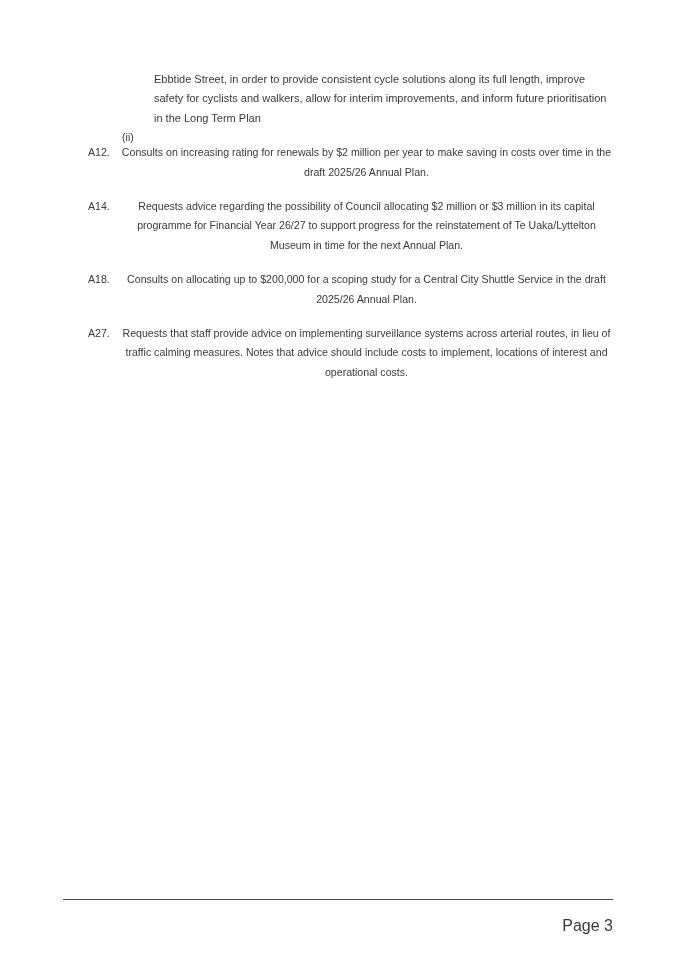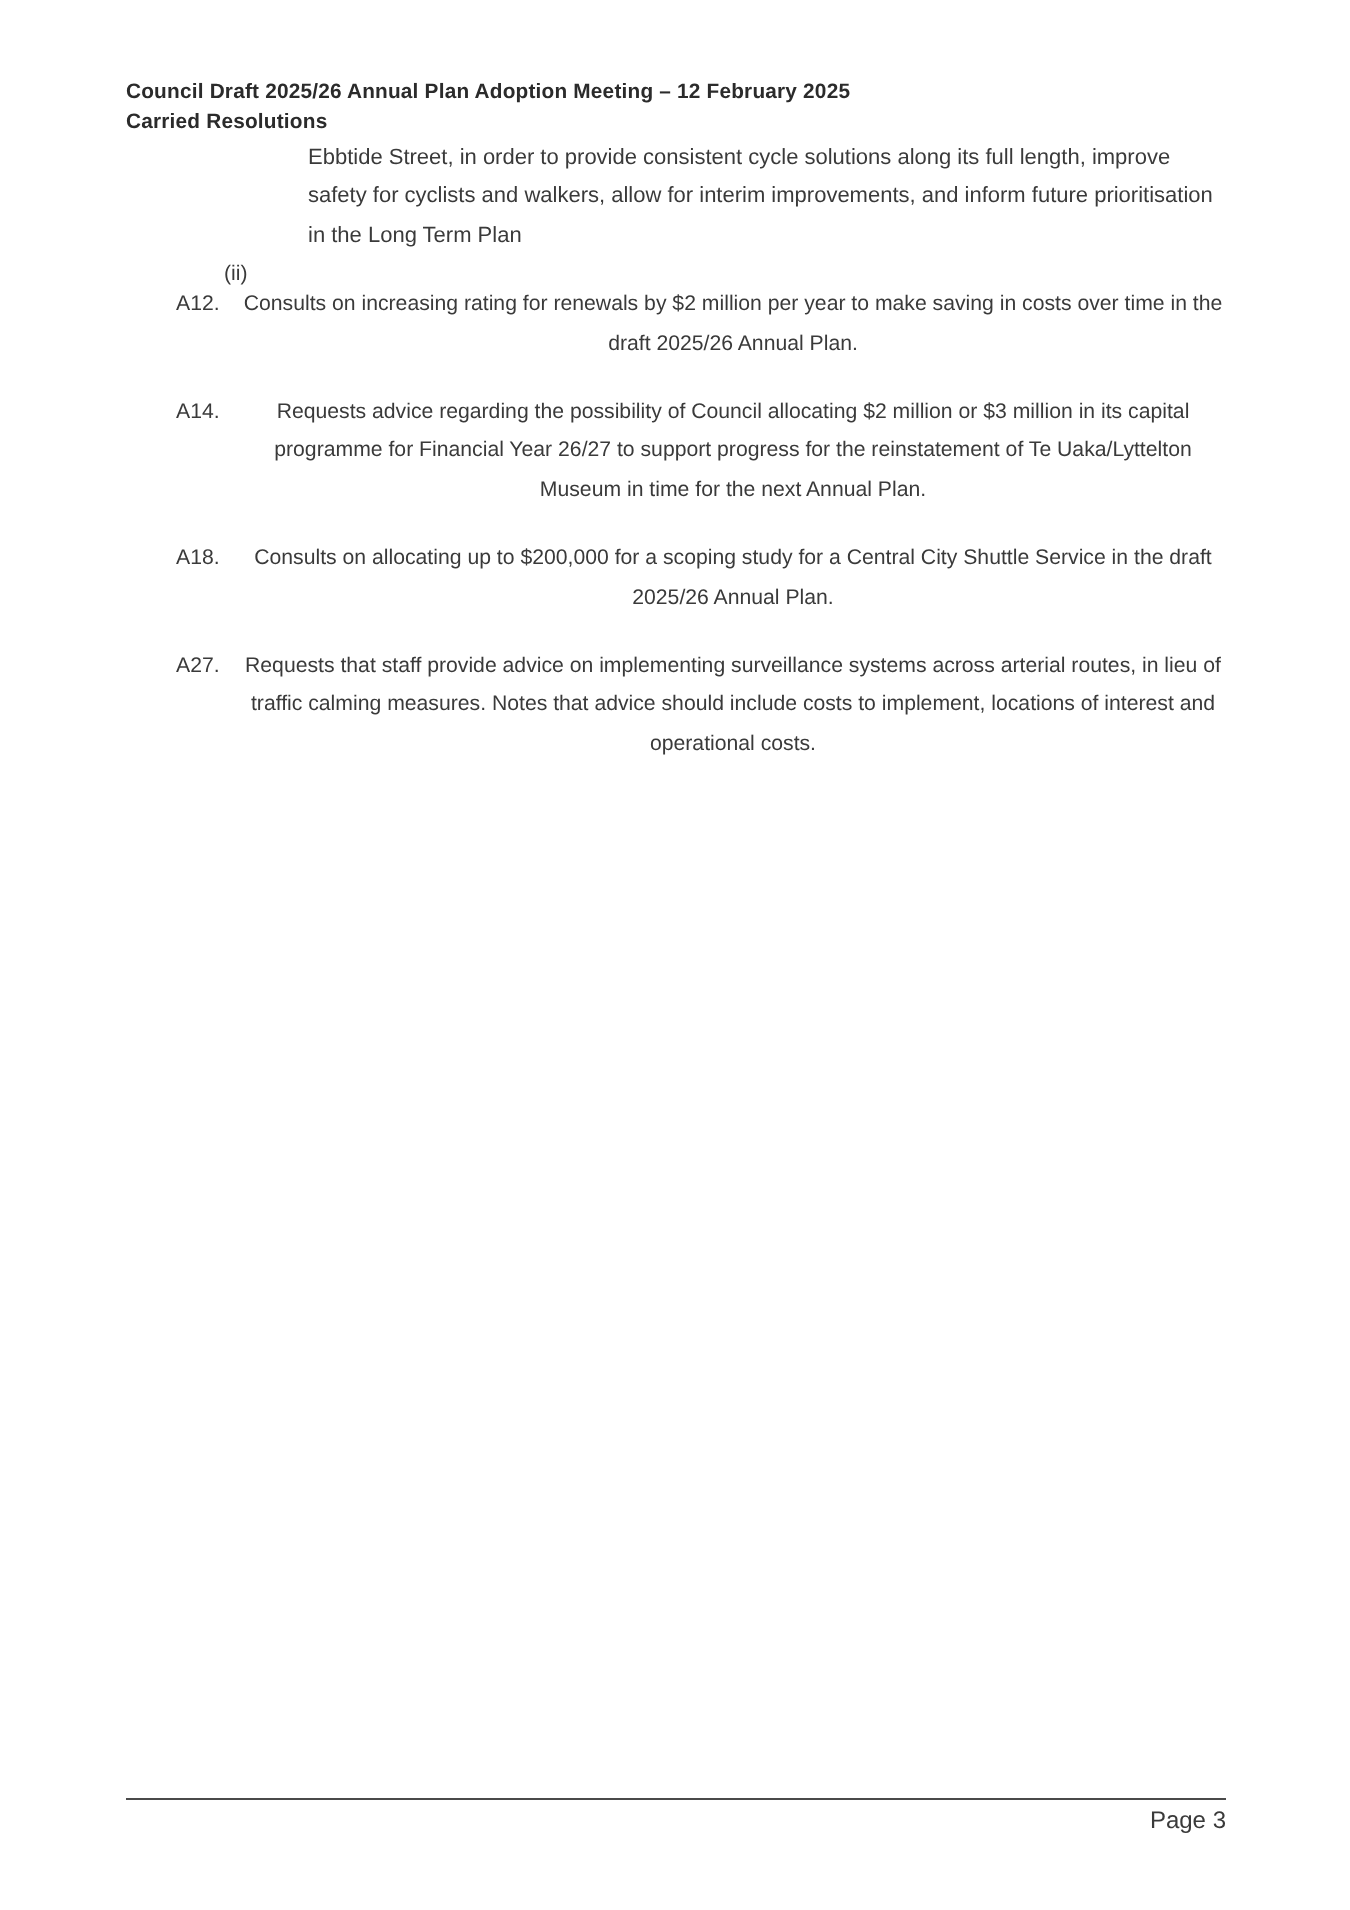--- a/index.html
+++ b/index.html
@@ -62,21 +62,21 @@
   
   .roman-item {
     position: relative;
     margin: 0;
     padding-left: 91px;           
     font-size: 10.6px;
     line-height: 19.4px;
   }
   .roman-item .marker {
     position: absolute;
-    left: 49px;                   
+    left: 59px;                   
     top: 0;
     font-size: 10.6px;
     line-height: 19.4px;
     white-space: nowrap;
   }
 
   
   .res-item {
     position: relative;
     margin: 0;
@@ -104,36 +104,32 @@
     left: 63px;
     top: 899px;
     width: 550px;
   }
   .footer-rule {
     width: 100%;
     height: 0;
     border-top: 1.1px solid #4a4a4a;
   }
   .footer-text {
-    margin-top: 3px;
+    margin-top: 19px;
     text-align: right;
-    font-size: 12px;
+    font-size: 16px;
     line-height: 14px;
     color: #3a3a3a;
   }
 </style>
 </head>
 <body>
 
 <div class="page">
 
-  <div class="doc-header">
-    <div class="hdr-line">Council Draft 2025/26 Annual Plan Adoption Meeting – 12 February 2025</div>
-    <div class="hdr-line">Carried Resolutions</div>
-  </div>
 
   <div class="content">
 
     <p class="cont-block">Ebbtide Street, in order to provide consistent cycle solutions along its full length, improve safety for cyclists and walkers, allow for interim improvements, and inform future prioritisation in the Long Term Plan</p>
 
     <p class="roman-item">
       <span class="marker">(ii)</span>
     </p>
 
     <p class="res-item gap-before">

